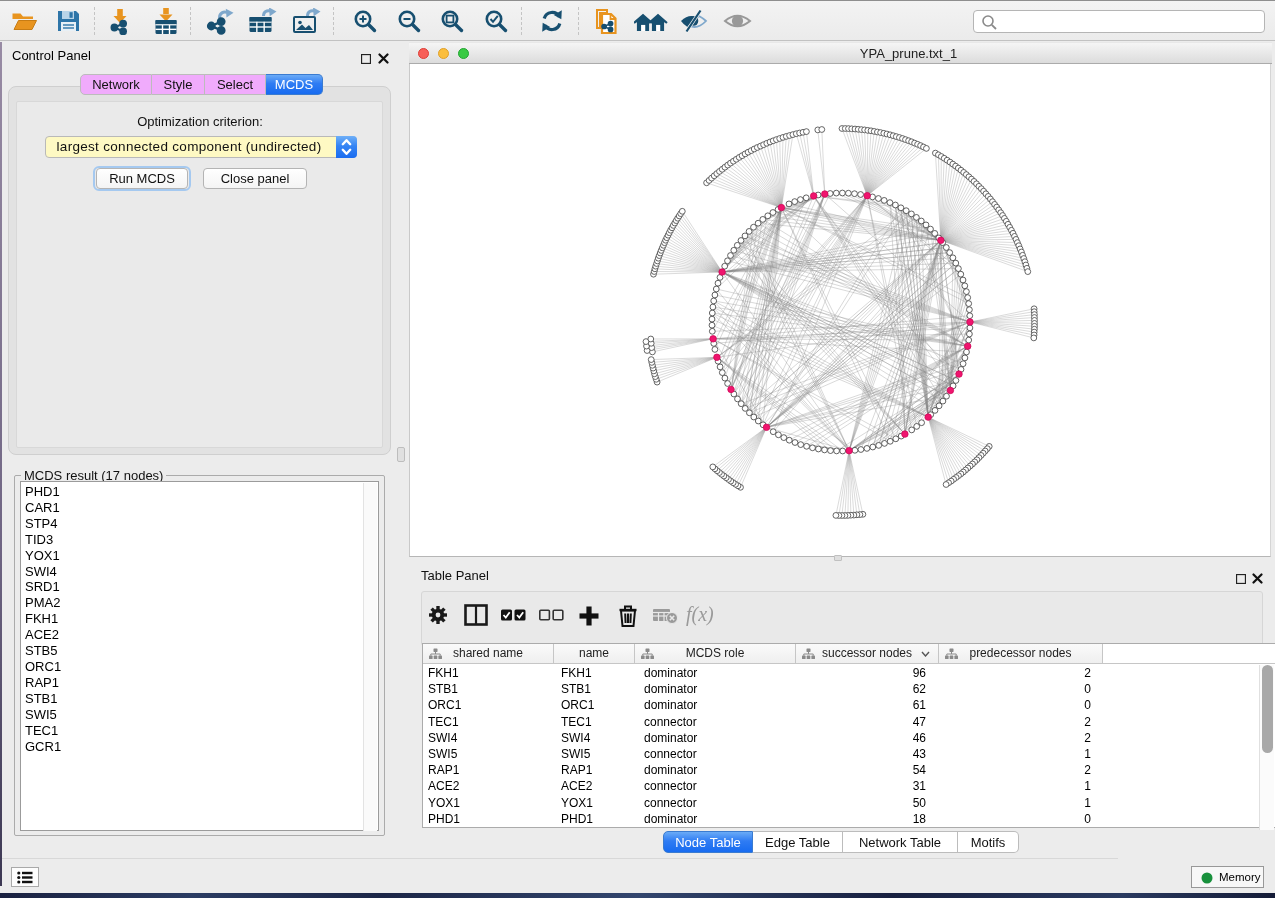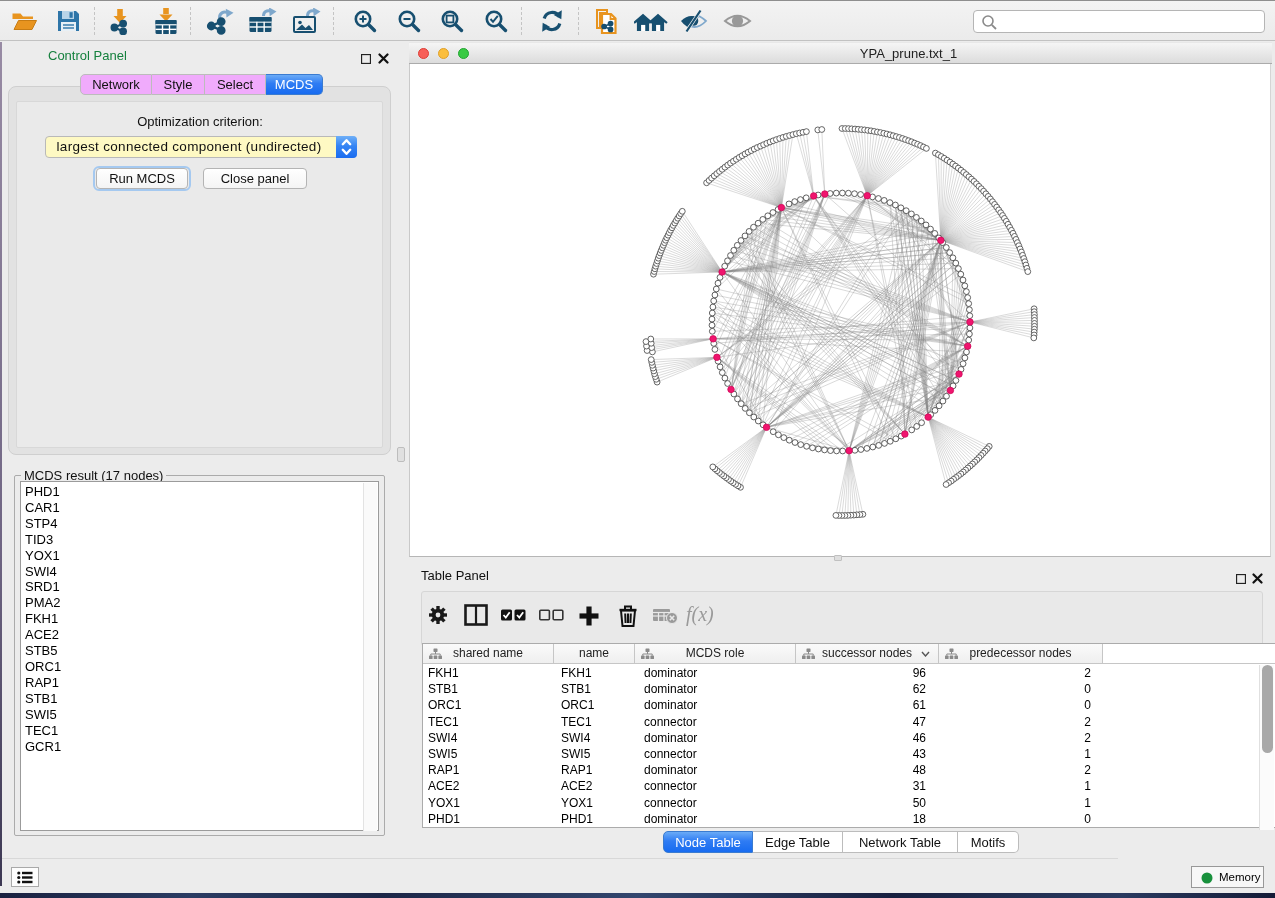--- a/index.html
+++ b/index.html
@@ -5,21 +5,21 @@
 html,body { width:1275px; height:898px; overflow:hidden; font-family:"Liberation Sans",sans-serif; background:#ececec; }
 
 #toolbar { position:absolute; left:0; top:0; width:1275px; height:41px;
   background:linear-gradient(#f3f3f3,#ebebeb); border-top:1px solid #8e8e8e; border-bottom:1px solid #c2c2c2; }
 .tsep { position:absolute; top:6px; height:28px; width:0; border-left:1px dashed #c4c4c4; }
 .ticon { position:absolute; top:7px; }
 #searchbox { position:absolute; left:973px; top:9px; width:292px; height:23px; background:#fff;
   border:1px solid #b5b5b5; border-radius:4px; }
 
 #leftpanel { position:absolute; left:2px; top:42px; width:398px; height:816px; background:#ececec; }
-#cp-title { position:absolute; left:12px; top:48px; font-size:13px; color:#15803d;margin-left:36px; }
+#cp-title { position:absolute; left:12px; top:48px; font-size:13px; color:#000000; }
 #cp-float { position:absolute; left:361px; top:50px; }
 #cp-close { position:absolute; left:378px; top:50px; }
 #cp-box { position:absolute; left:8px; top:86px; width:383px; height:369px; background:#e2e2e2;
   border:1px solid #cfcfcf; border-radius:8px; }
 #cp-box-inner { position:absolute; left:7px; top:14px; width:367px; height:347px; background:#eaeaea;
   border:1px solid #d8d8d8; border-radius:2px; }
 #tabs { position:absolute; left:80px; top:74px; height:21px; display:flex; font-size:13px; }
 .tab { height:21px; line-height:20px; text-align:center; background:#f0abfc; border:1px solid #bcbcbc;
   border-left:none; color:#111; }
 .tab.first { border-left:1px solid #bcbcbc; border-radius:5px 0 0 5px; }
@@ -1309,21 +1309,21 @@
         <span class="c1">SWI5</span>
         <span class="c2">SWI5</span>
         <span class="c3">connector</span>
         <span class="c4">43</span>
         <span class="c5">1</span>
       </div>
 <div class="row" style="top:118.20000000000002px">
         <span class="c1">RAP1</span>
         <span class="c2">RAP1</span>
         <span class="c3">dominator</span>
-        <span class="c4">48</span>
+        <span class="c4">54</span>
         <span class="c5">2</span>
       </div>
 <div class="row" style="top:134.4px">
         <span class="c1">ACE2</span>
         <span class="c2">ACE2</span>
         <span class="c3">connector</span>
         <span class="c4">31</span>
         <span class="c5">1</span>
       </div>
 <div class="row" style="top:150.6px">

